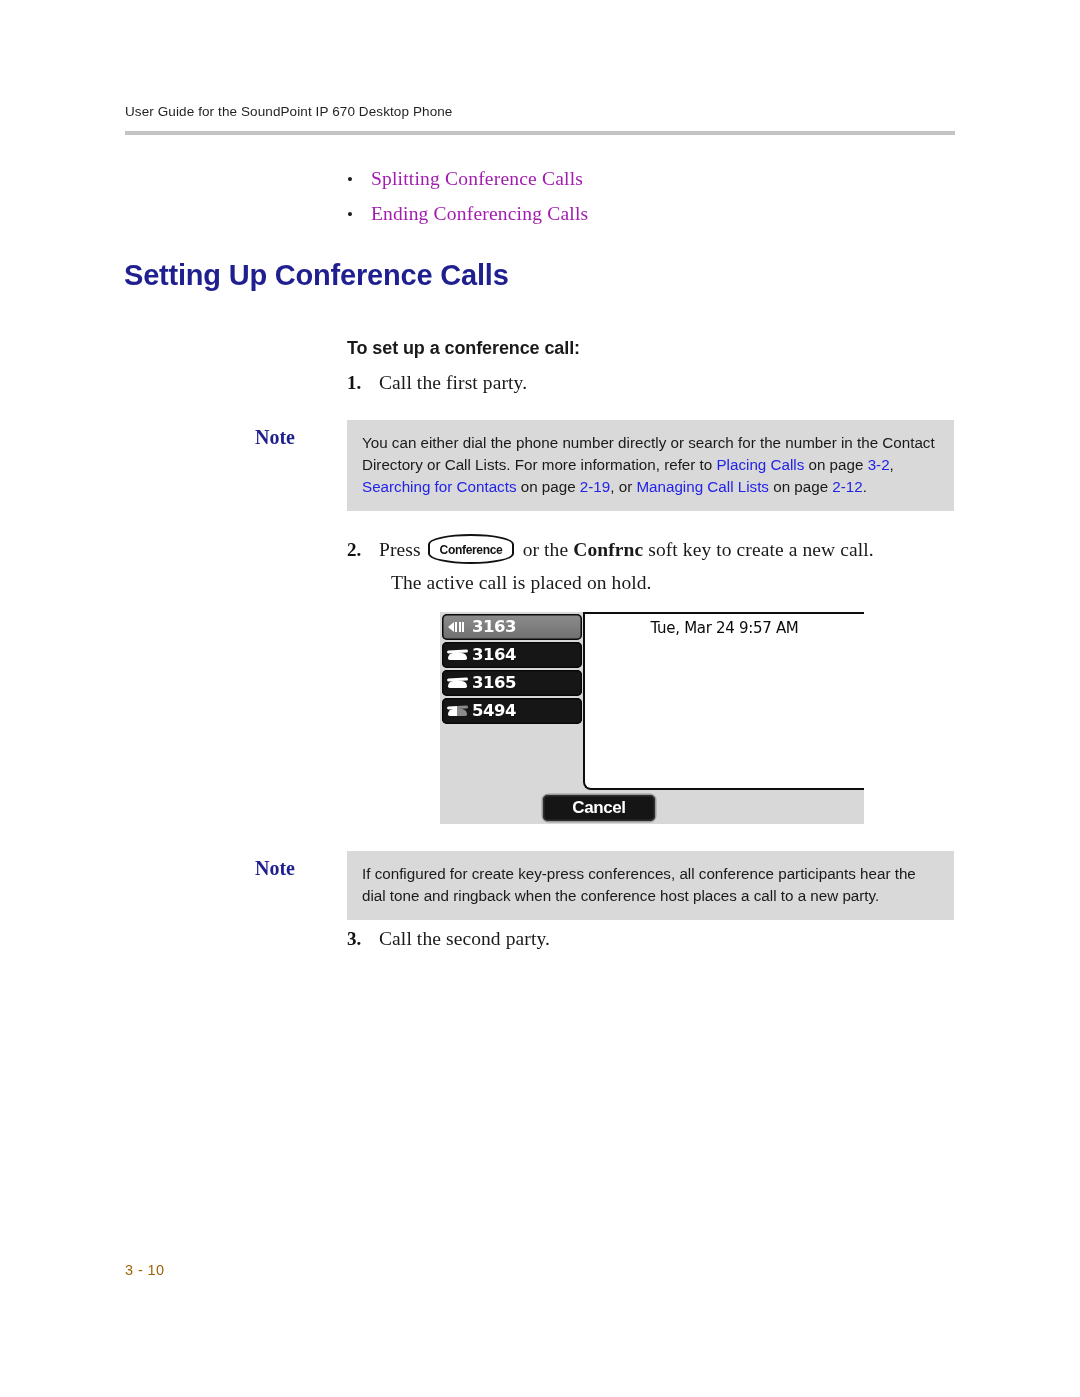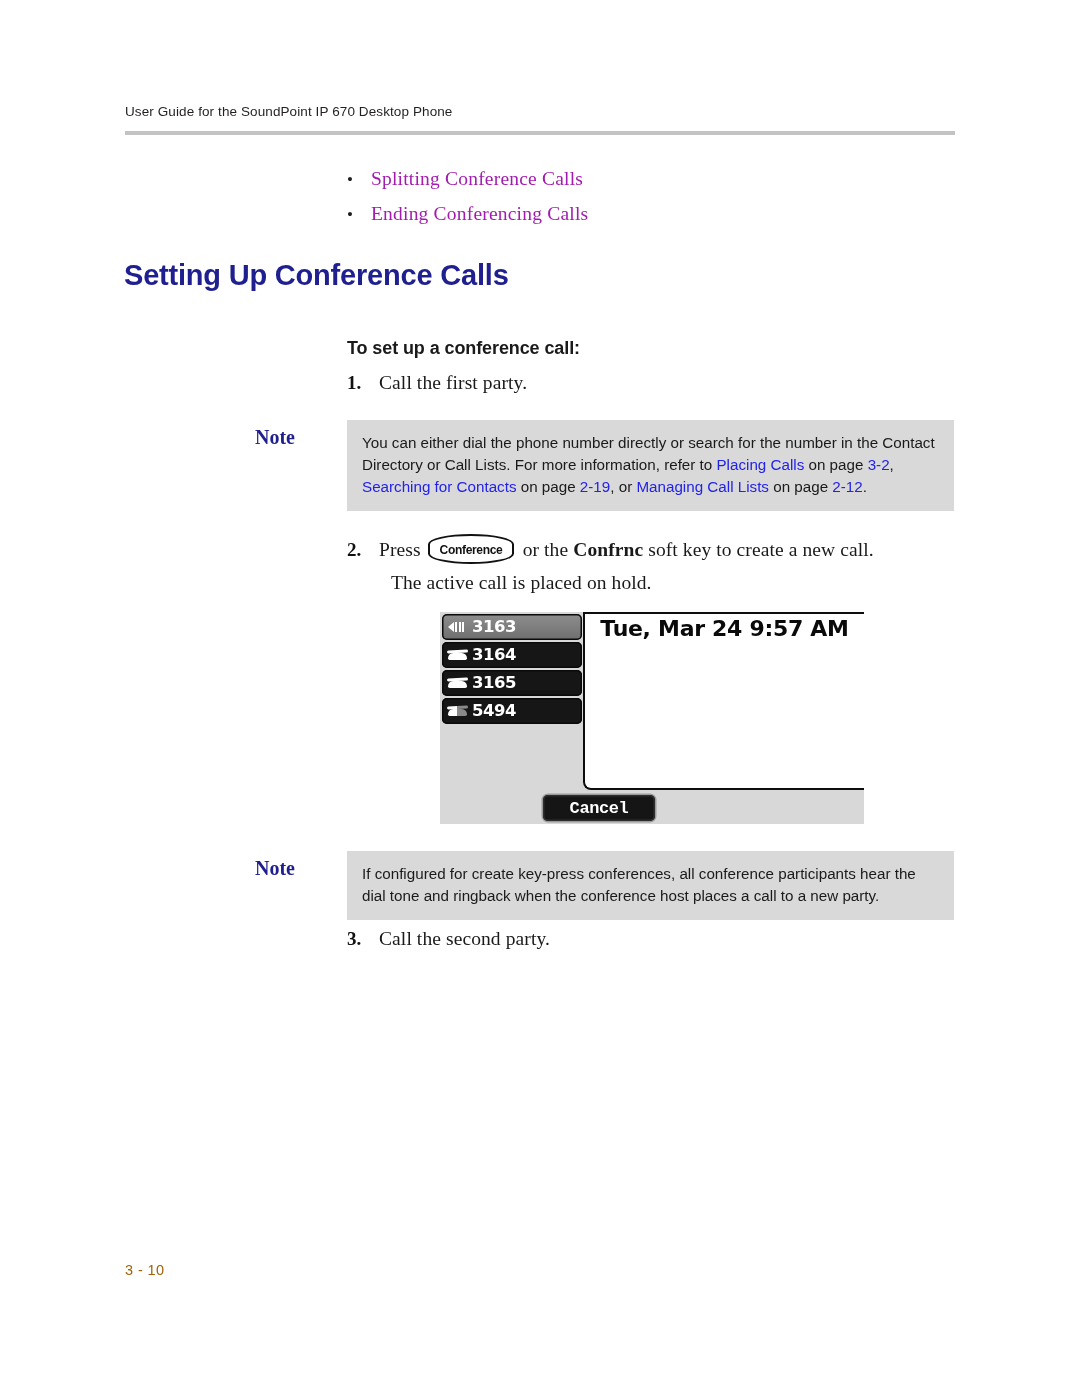--- a/index.html
+++ b/index.html
@@ -298,22 +298,22 @@
   }
   .lcd-titlebar {
     height: 28px;
     display: flex;
     align-items: center;
     justify-content: center;
     background: #ffffff;
   }
   .lcd-title-text {
     font-family: "DejaVu Sans", sans-serif;
-    font-weight: bold;
-    font-size: 22px;
+    font-weight: normal;
+    font-size: 15px;
     color: #0a0a0a;
     letter-spacing: -0.3px;
   }
   .lcd-inverse {
     height: 62px;
     background: #0c0c0c;
     display: flex;
     align-items: flex-start;
     padding: 3px 0 0 4px;
     box-sizing: border-box;
@@ -332,21 +332,21 @@
     width: 112px;
     height: 26px;
     background: #151515;
     border-radius: 5px;
     box-shadow: inset 0 0 0 1.5px #2e2e2e, 0 0 0 1.5px #9a9a9a;
     display: flex;
     align-items: center;
     justify-content: center;
   }
   .softkey-text {
-    font-family: Liberation Mono, monospace;
+    font-family: Liberation Sans, sans-serif;
     font-weight: bold;
     font-size: 17px;
     color: #ffffff;
     letter-spacing: -0.4px;
   }
 
   
   .page-footer {
     position: absolute;
     left: 125px;

